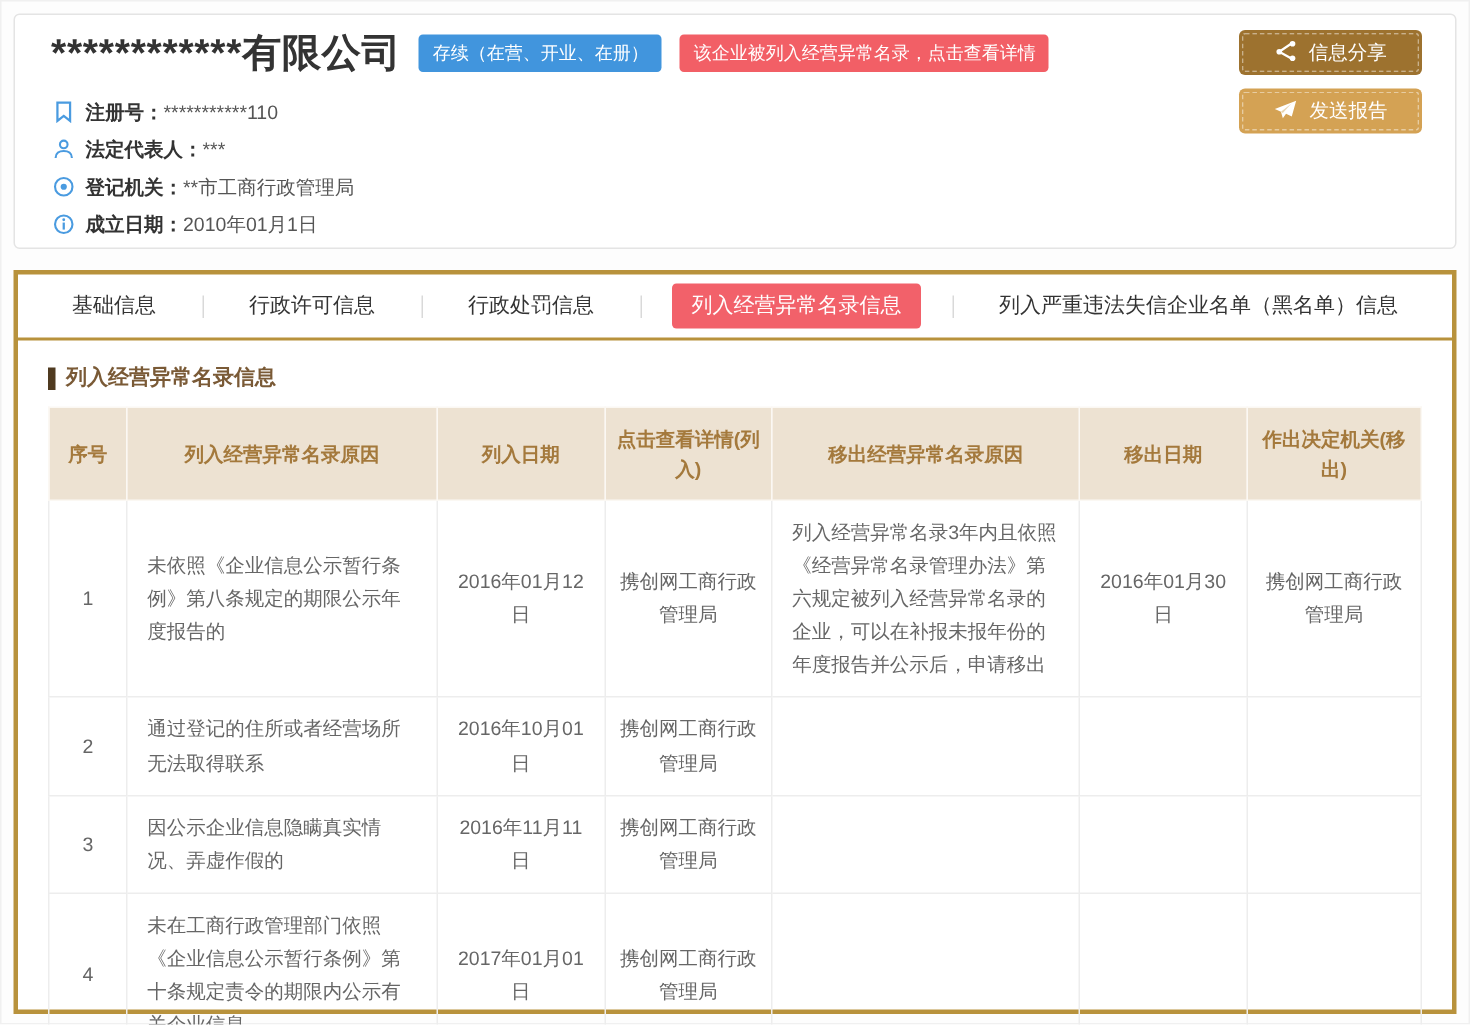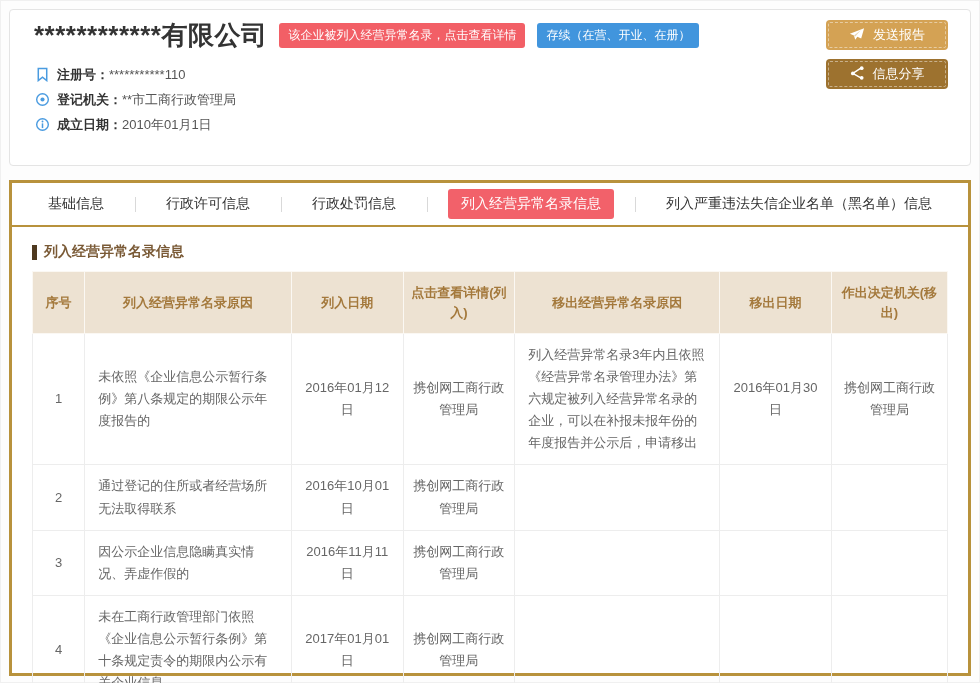--- a/index.html
+++ b/index.html
@@ -53,32 +53,42 @@
 </style>
 </head>
 <body>
 
 <div class="page">
 
   <div class="top-card">
     <div class="top-left">
       <div class="company-row">
         <span class="company-name">************有限公司</span>
+        <span class="badge badge-blue">存续（在营、开业、在册）</span>
         <span class="badge badge-red">该企业被列入经营异常名录，点击查看详情</span>
-        <span class="badge badge-blue">存续（在营、开业、在册）</span>
       </div>
       <div class="info-rows">
         <div class="info-row">
           <span class="ic">
             <svg width="15" height="15" viewBox="0 0 16 16">
                 <path d="M3.5 1.5h9v13l-4.5-3.6-4.5 3.6z" fill="none" stroke="#4a9be0" stroke-width="1.6"></path>
               </svg>
           </span>
           <span class="info-label">注册号：</span>
           <span class="info-value">***********110</span>
+        </div>
+        <div class="info-row">
+          <span class="ic">
+            <svg width="15" height="15" viewBox="0 0 16 16">
+                <circle cx="8" cy="4.6" r="2.7" fill="none" stroke="#4a9be0" stroke-width="1.5"></circle>
+                <path d="M2.2 14.2c0-3.4 2.6-5 5.8-5s5.8 1.6 5.8 5" fill="none" stroke="#4a9be0" stroke-width="1.5"></path>
+              </svg>
+          </span>
+          <span class="info-label">法定代表人：</span>
+          <span class="info-value">***</span>
         </div>
         <div class="info-row">
           <span class="ic">
             <svg width="15" height="15" viewBox="0 0 16 16">
                 <circle cx="8" cy="8" r="6.2" fill="none" stroke="#4a9be0" stroke-width="1.5"></circle>
                 <circle cx="8" cy="8" r="2.2" fill="#4a9be0"></circle>
               </svg>
           </span>
           <span class="info-label">登记机关：</span>
           <span class="info-value">**市工商行政管理局</span>
@@ -90,40 +100,40 @@
                 <circle cx="8" cy="4.8" r="1" fill="#4a9be0"></circle>
                 <rect x="7.2" y="6.8" width="1.6" height="5" fill="#4a9be0"></rect>
               </svg>
           </span>
           <span class="info-label">成立日期：</span>
           <span class="info-value">2010年01月1日</span>
         </div>
       </div>
     </div>
     <div class="top-right">
-      <button class="action-btn" style="background: rgb(212, 162, 84);">
-        <span>
-          <svg width="16" height="14" viewBox="0 0 18 15">
-              <path d="M17 1L1 7.2l4.6 1.9L7 14l2.4-3.4 4.3 2.1z" fill="#fff"></path>
-              <path d="M5.6 9.1L13.5 3 7 10.2z" fill="#e8d4b0"></path>
-            </svg>
-        </span>
-        <span>发送报告</span>
-      </button>
       <button class="action-btn" style="background: rgb(157, 114, 47);">
         <span>
           <svg width="15" height="14" viewBox="0 0 16 15">
               <path d="M3 8L12 2M3 8l9 5" stroke="#fff" stroke-width="1.6" fill="none"></path>
               <circle cx="3" cy="8" r="2" fill="#fff"></circle>
               <circle cx="12.5" cy="2.3" r="2" fill="#fff"></circle>
               <circle cx="12.5" cy="12.7" r="2" fill="#fff"></circle>
             </svg>
         </span>
         <span>信息分享</span>
       </button>
+      <button class="action-btn" style="background: rgb(212, 162, 84);">
+        <span>
+          <svg width="16" height="14" viewBox="0 0 18 15">
+              <path d="M17 1L1 7.2l4.6 1.9L7 14l2.4-3.4 4.3 2.1z" fill="#fff"></path>
+              <path d="M5.6 9.1L13.5 3 7 10.2z" fill="#e8d4b0"></path>
+            </svg>
+        </span>
+        <span>发送报告</span>
+      </button>
     </div>
   </div>
 
   <div class="gold-box">
     <div class="tab-bar">
       <span class="tab">基础信息</span>
       <span class="tab-sep"></span>
       <span class="tab">行政许可信息</span>
       <span class="tab-sep"></span>
       <span class="tab">行政处罚信息</span>

